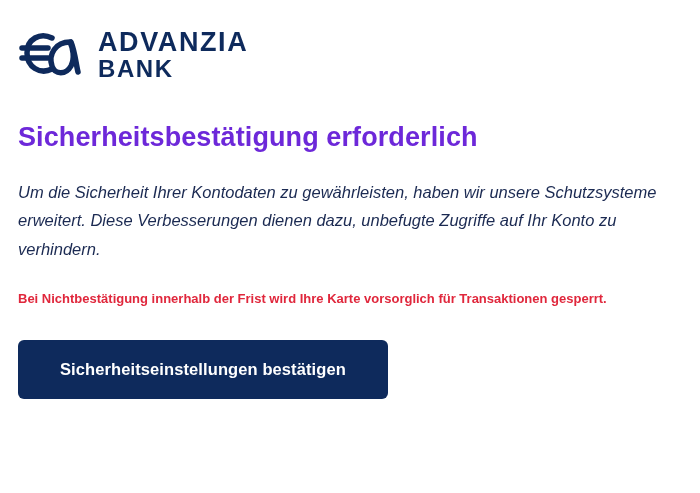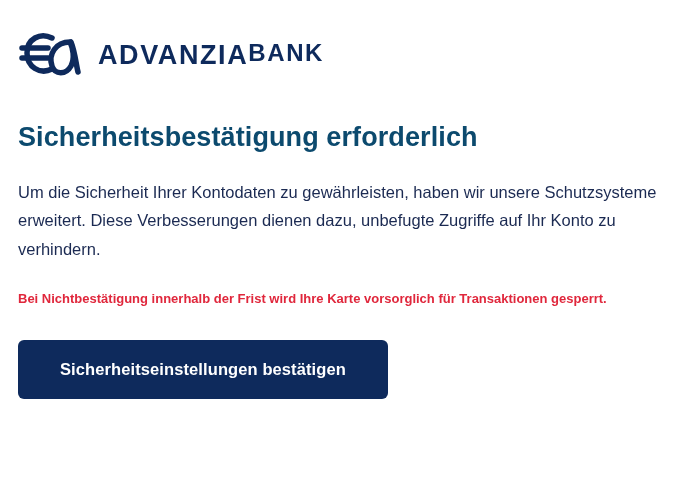--- a/index.html
+++ b/index.html
@@ -31,54 +31,54 @@
   }
   .logo-mark {
     width: 66px;
     height: 58px;
     position: relative;
     flex: 0 0 auto;
   }
   .logo-mark svg { display: block; }
   .logo-text {
     display: flex;
-    flex-direction: row;
+    flex-direction: column;
     justify-content: center;
     line-height: 1.04;
-    text-align: center;
   }
   .logo-text .l1 {
     font-size: 27px;
     font-weight: bold;
     letter-spacing: 1.6px;
     color: #0e2a5c;
   }
   .logo-text .l2 {
     font-size: 24px;
     font-weight: bold;
     letter-spacing: 1.6px;
     color: #0e2a5c;
   }
 
   
   h1.headline {
     font-size: 27px;
     font-weight: bold;
-    color: #0c4a6e;
+    color: #6d28d9;
     margin: 34px 0 0 0;
     letter-spacing: 0.1px;
   }
 
   
   p.body-text {
     font-size: 16.5px;
     line-height: 1.72;
     color: #1b2a52;
     margin: 25px 0 0 0;
     max-width: 672px;
+    font-style: italic;
   }
   p.warning-text {
     font-size: 13px;
     line-height: 1.6;
     color: #e0273c;
     font-weight: bold;
     margin: 26px 0 0 0;
     max-width: 620px;
   }
 

